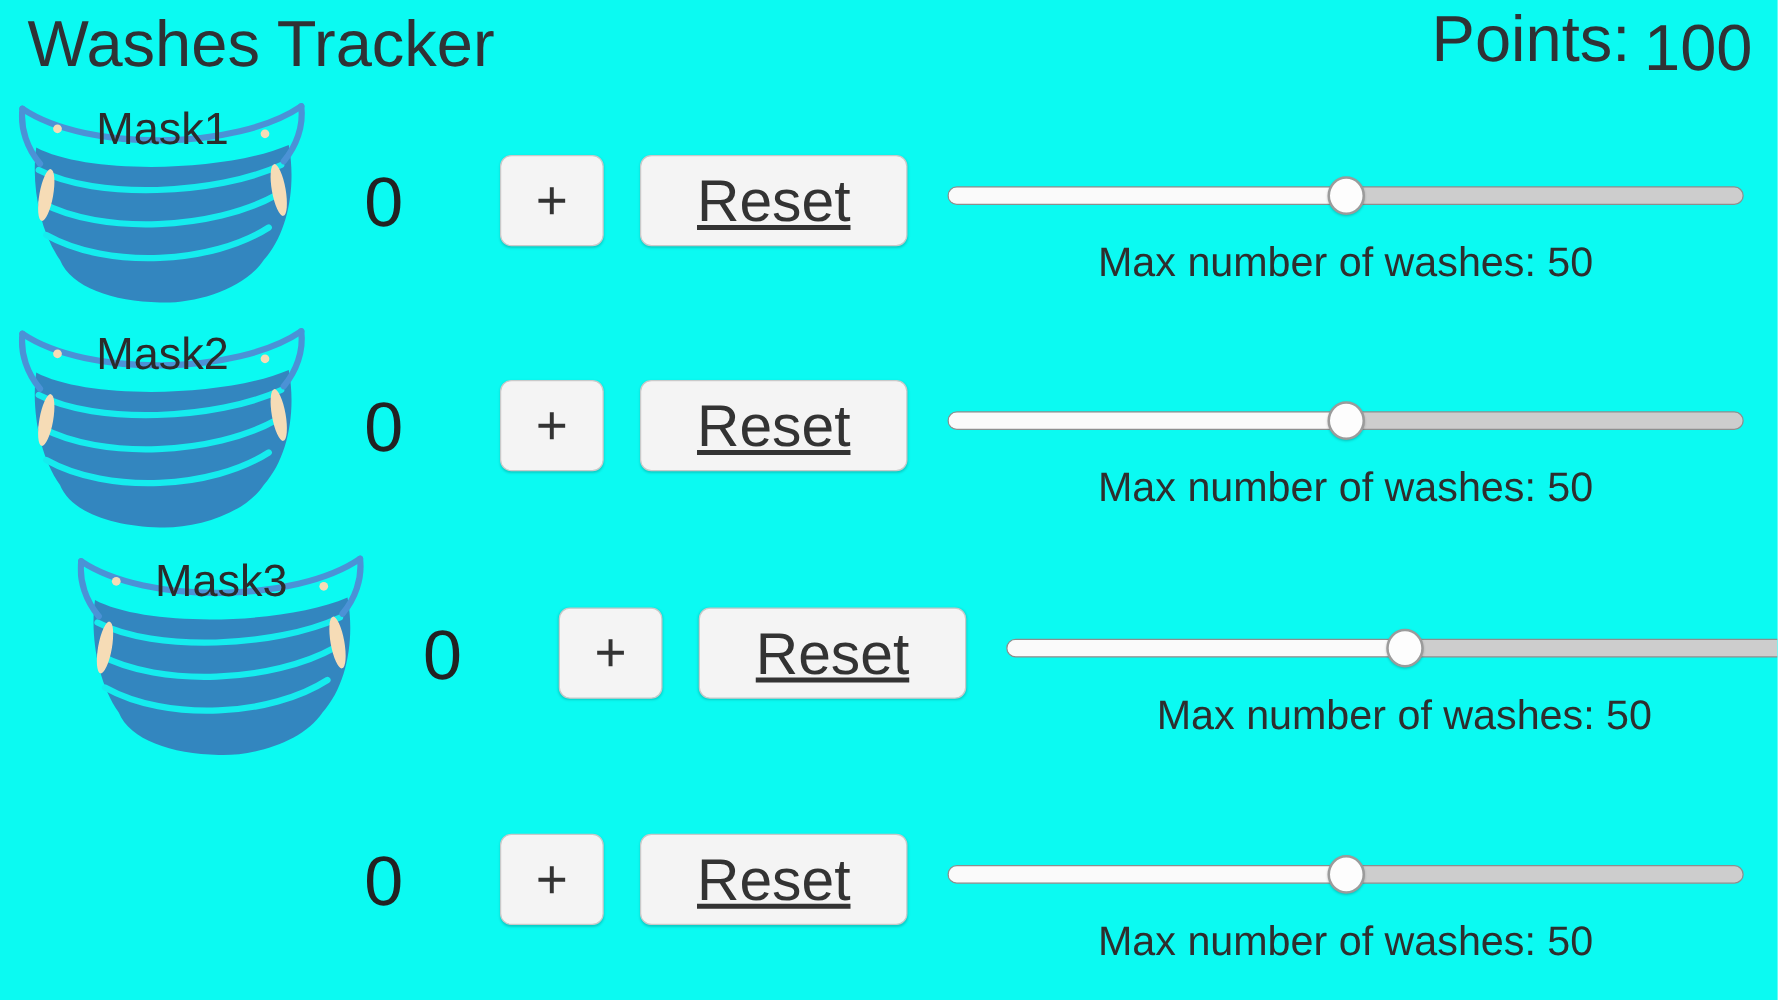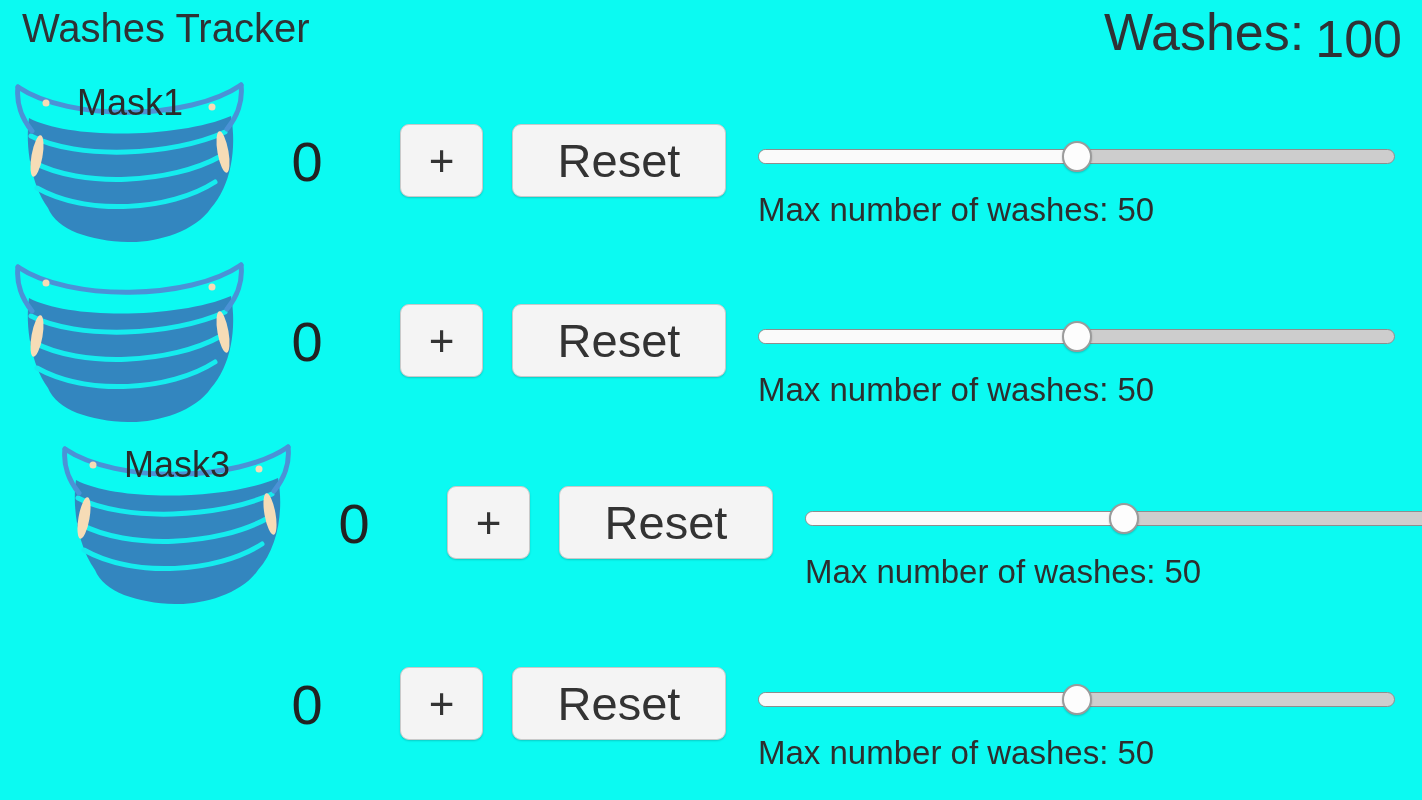--- a/index.html
+++ b/index.html
@@ -10,21 +10,21 @@
     overflow: hidden;
   }
   .app {
     position: relative;
     width: 1422px; height: 800px;
     background: #0BFAF2;
     overflow: hidden;
   }
   .title {
     position: absolute; left: 22px; top: 6px;
-    font-size: 40px; color: #2F3235;
+    font-size: 52px; color: #2F3235;
   }
   .points {
     position: absolute; right: 20px; top: 2px;
     font-size: 52px; color: #2F3235;
     display: flex; align-items: flex-start;
   }
   .points .value { margin-top: 7px; margin-left: 11px; }
 
   .row { position: absolute; left: 0; width: 1422px; height: 182px; }
   .row.r0 { top: 79px; }
@@ -49,21 +49,21 @@
     background: #F4F4F4;
     border: 1.5px solid #C9C9C9;
     border-radius: 9px;
     color: #333;
     font-family: "Liberation Sans", sans-serif;
     box-shadow: 0 1px 2px rgba(0,0,0,0.18);
     cursor: pointer;
     padding: 0;
   }
   .btn.plus  { left: 400px; width: 83px;  font-size: 44px; }
-  .btn.reset { left: 512px; width: 214px; font-size: 47px; }
+  .btn.reset { left: 512px; width: 214px; font-size: 47px; text-decoration: underline; }
 
   .slider {
     position: absolute; left: 758px; top: 70px;
     width: 637px; height: 15px;
   }
   .slider .track {
     position: absolute; left: 0; top: 0; right: 0; bottom: 0;
     background: #CDCDCD;
     border: 1px solid #8E8E8E;
     border-radius: 8px;
@@ -79,21 +79,21 @@
     width: 30px; height: 31px;
     margin-top: -15.5px;
     background: #FDFDFD;
     border: 2px solid #9B9B9B;
     border-radius: 50%;
     box-shadow: 0 1px 2px rgba(0,0,0,0.2);
     cursor: pointer;
   }
   .caption {
     position: absolute; left: 758px; top: 112px; width: 637px;
-    font-size: 33px; color: #2E2E2E;
+    text-align: center; font-size: 33px; color: #2E2E2E;
   }
 </style>
 </head>
 <body>
 
 <svg width="0" height="0" style="position:absolute" aria-hidden="true">
   <defs>
     <g id="mask-art">
 
       <path d="M14,36 C55,58 165,56 216,34 C222,66 216,104 196,126 C180,150 140,161 113,160 C75,159 42,148 33,126 C16,102 10,64 14,36 Z" fill="#3386BF"></path>
@@ -113,21 +113,21 @@
       <circle cx="197" cy="25" r="3.5" fill="#F6DCB6"></circle>
     </g>
   </defs>
 </svg>
 
 <div class="app">
 
   <div class="title">Washes Tracker</div>
 
   <div class="points">
-    <span class="label">Washes:</span>
+    <span class="label">Points:</span>
       <span class="value">100</span>
   </div>
 
   <div class="row r0">
     <div class="mask-wrap">
       <svg viewBox="0 0 230 165">
           <use href="#mask-art"></use>
         </svg>
       <div class="mask-label">Mask1</div>
     </div>
@@ -141,20 +141,21 @@
       <div class="thumb" style="left: calc(50% - 15px);"></div>
     </div>
     <div class="caption">Max number of washes: 50</div>
   </div>
 
   <div class="row r1">
     <div class="mask-wrap">
       <svg viewBox="0 0 230 165">
           <use href="#mask-art"></use>
         </svg>
+      <div class="mask-label">Mask2</div>
     </div>
     <div class="count">0</div>
     <button class="btn plus">+</button>
     <button class="btn reset">Reset</button>
     <div class="slider">
       <div class="track">
           <div class="fill" style="width: 50%;"></div>
         </div>
       <div class="thumb" style="left: calc(50% - 15px);"></div>
     </div>

